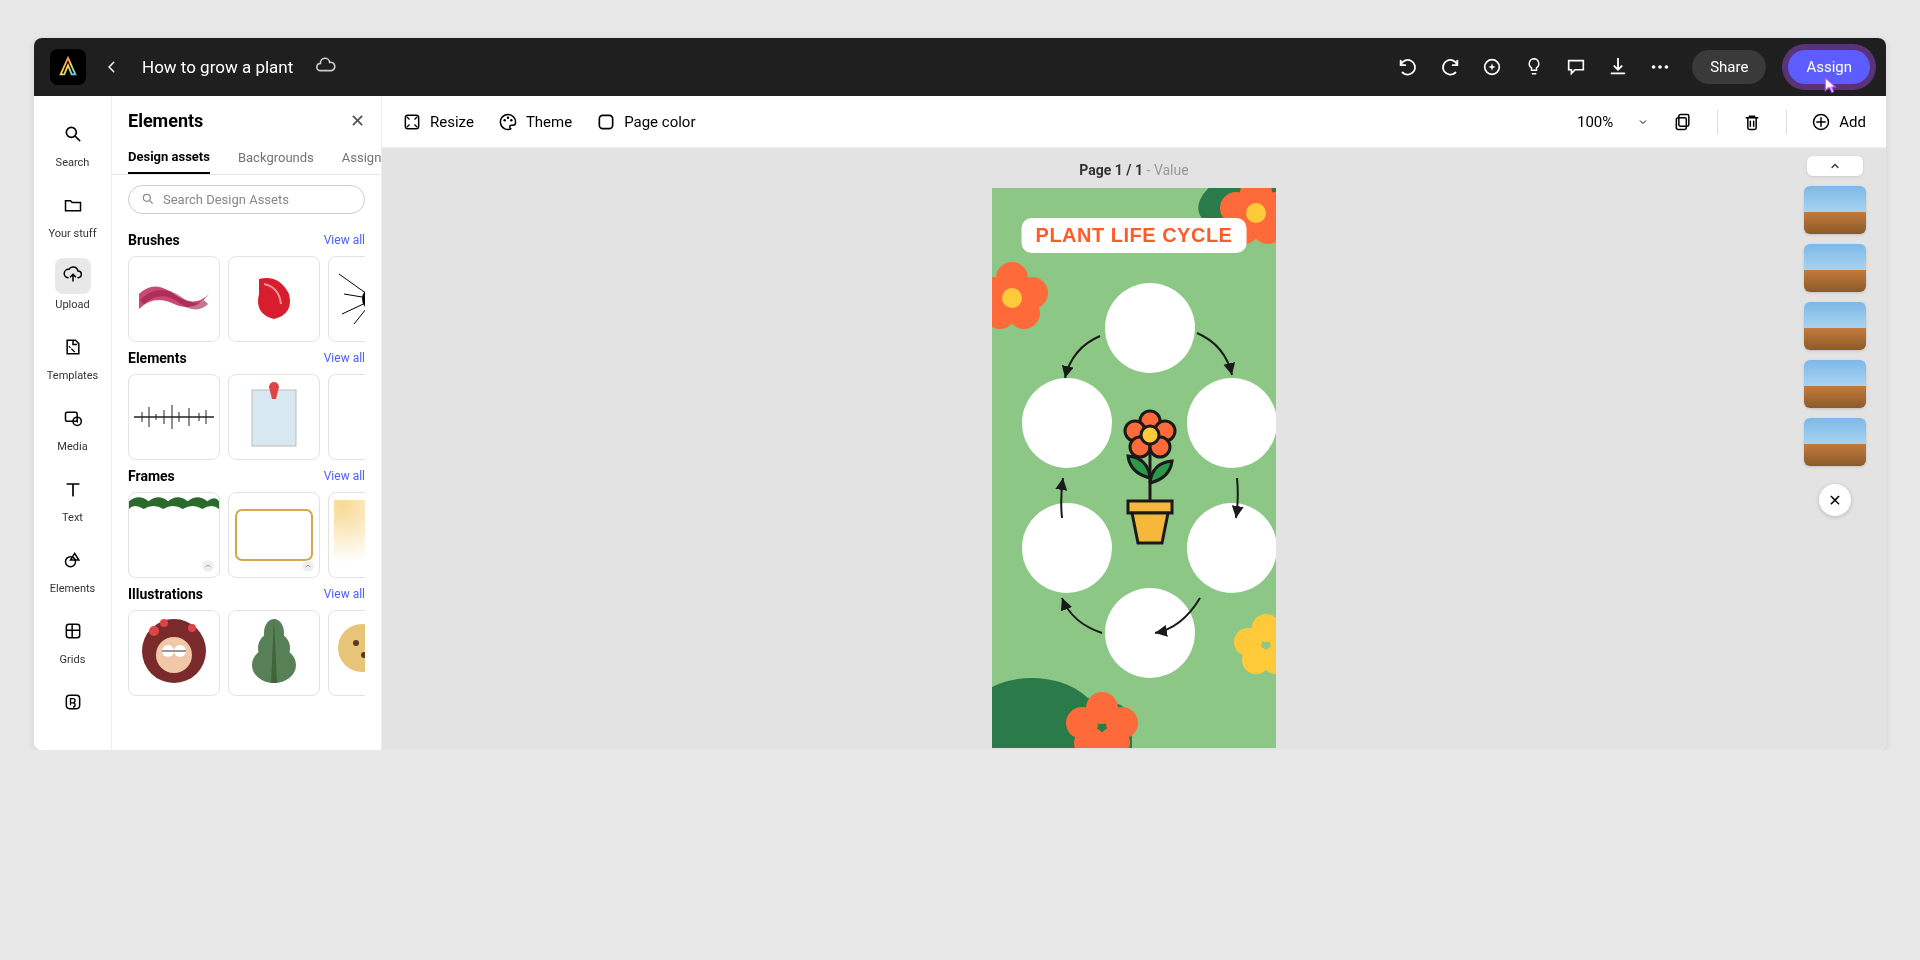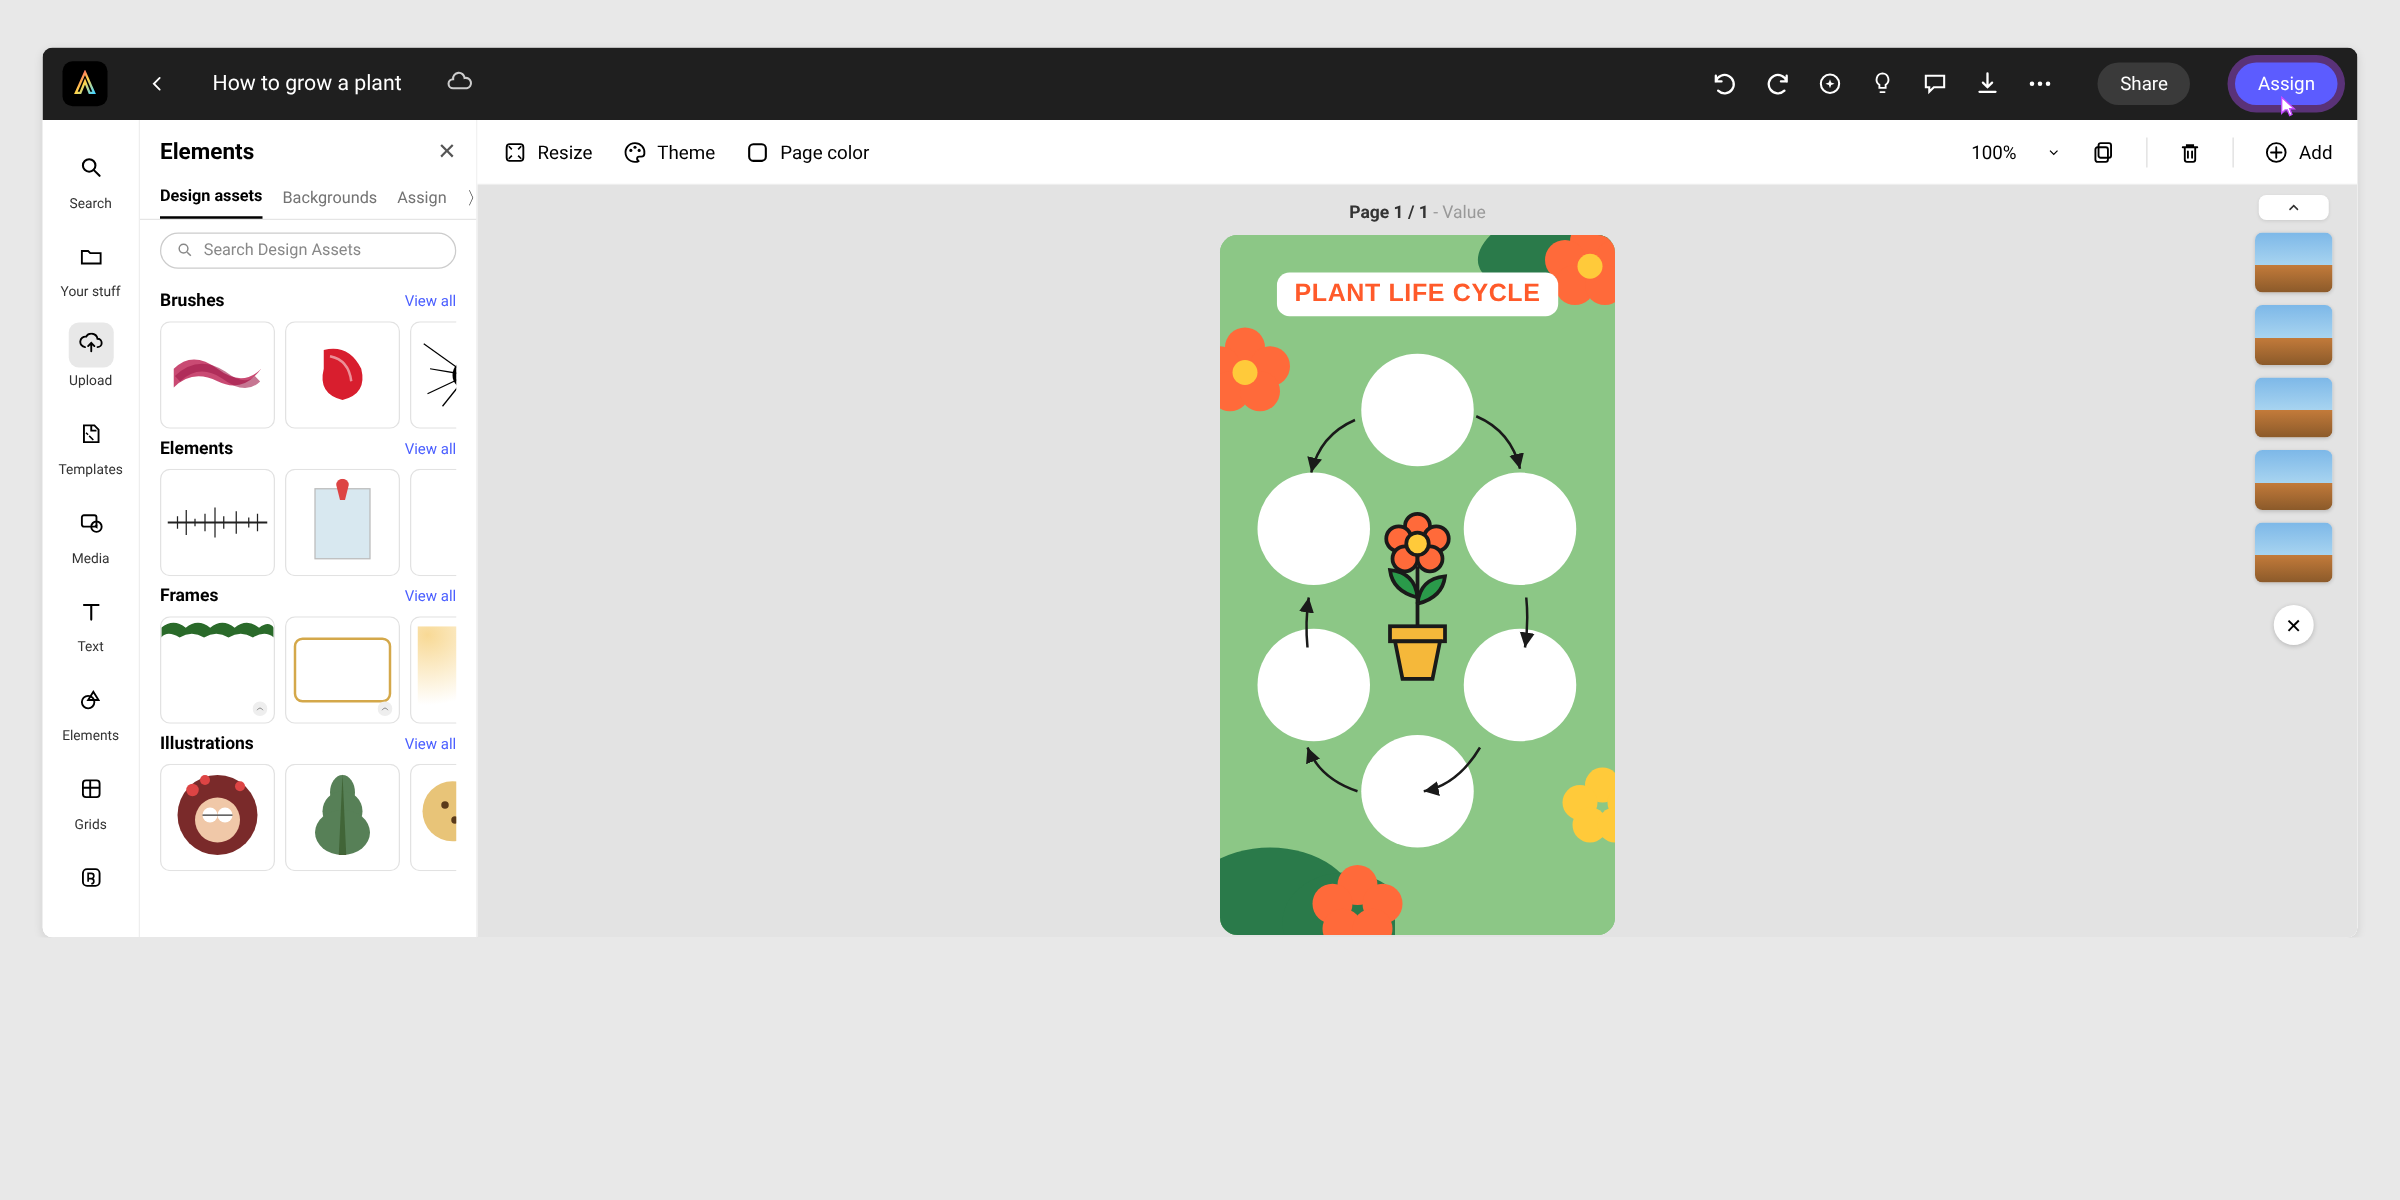--- a/index.html
+++ b/index.html
@@ -1,20 +1,20 @@
 <!DOCTYPE html>
 <html><head>
 <meta charset="utf-8">
 <style>
 * { margin: 0; padding: 0; box-sizing: border-box; font-family: -apple-system, BlinkMacSystemFont, "Segoe UI", Roboto, sans-serif; }
 body { background: #e8e8e8; padding: 38px 34px 0; overflow: hidden; }
 .app { width: 100%; height: 712px; background: #fff; border-radius: 8px; overflow: hidden; display: flex; flex-direction: column; box-shadow: 0 2px 8px rgba(0,0,0,0.1); }
 
 
-.header { background: #1f1f1f; height: 58px; display: flex; align-items: center; padding: 18px 16px; gap: 26px; color: #fff; }
+.header { background: #1f1f1f; height: 58px; display: flex; align-items: center; padding: 18px 16px; gap: 12px; color: #fff; }
 .logo { width: 36px; height: 36px; background: #000; border-radius: 8px; display: flex; align-items: center; justify-content: center; }
 .logo svg { width: 22px; height: 22px; }
 .back-btn { width: 28px; height: 28px; display: flex; align-items: center; justify-content: center; cursor: pointer; color: #fff; font-size: 18px; }
 .doc-title { font-size: 17px; font-weight: 400; margin-left: 4px; }
 .cloud-icon { margin-left: 10px; color: #ccc; }
 .header-spacer { flex: 1; }
 .header-icons { display: flex; align-items: center; gap: 18px; }
 .hicon { width: 24px; height: 24px; display: flex; align-items: center; justify-content: center; cursor: pointer; color: #fff; }
 .share-btn { background: #3a3a3a; color: #fff; padding: 8px 18px; border-radius: 20px; font-size: 15px; cursor: pointer; margin-left: 8px; }
 .assign-btn { background: #5c5cff; color: #fff; padding: 8px 18px; border-radius: 20px; font-size: 15px; cursor: pointer; margin-left: 10px; position: relative; box-shadow: 0 0 0 6px rgba(180,80,255,0.4); }
@@ -28,21 +28,21 @@
 .rail-item { display: flex; flex-direction: column; align-items: center; gap: 4px; padding: 8px 0; cursor: pointer; width: 100%; }
 .rail-item.active .rail-icon-box { background: #e8e8e8; }
 .rail-icon-box { width: 36px; height: 36px; display: flex; align-items: center; justify-content: center; border-radius: 8px; }
 .rail-item span.lbl { font-size: 11px; color: #333; }
 
 
 .panel { width: 270px; background: #fff; border-right: 1px solid #eee; display: flex; flex-direction: column; }
 .panel-head { display: flex; align-items: center; justify-content: space-between; padding: 14px 16px 10px; }
 .panel-title { font-size: 18px; font-weight: 700; }
 .panel-close { font-size: 18px; cursor: pointer; color: #555; }
-.tabs { display: flex; gap: 16px; padding: 0 16px; border-bottom: 1px solid #e5e5e5; font-size: 13px; align-items: center; }
+.tabs { display: flex; gap: 28px; padding: 0 16px; border-bottom: 1px solid #e5e5e5; font-size: 13px; align-items: center; }
 .tab { padding: 8px 0; cursor: pointer; color: #737373; white-space: nowrap; }
 .tab.active { color: #000; font-weight: 700; border-bottom: 2px solid #000; }
 .tab-arrow { margin-left: auto; cursor: pointer; padding-right: 12px; color: #333; font-size: 14px; }
 .search-wrap { padding: 10px 16px; }
 .search { display: flex; align-items: flex-start; gap: 8px; border: 1px solid #ccc; border-radius: 18px; padding: 6px 12px; font-size: 13px; color: #888; }
 .panel-body { flex: 1; overflow-y: auto; padding: 0 16px 16px; }
 .section { margin-top: 8px; }
 .sec-head { display: flex; justify-content: space-between; align-items: center; margin-bottom: 8px; }
 .sec-title { font-size: 14px; font-weight: 700; }
 .view-all { font-size: 12px; color: #4b5fff; cursor: pointer; }
@@ -55,21 +55,21 @@
 .tool { display: flex; align-items: center; gap: 8px; cursor: pointer; }
 .toolbar-spacer { flex: 1; }
 .zoom { display: flex; align-items: center; gap: 24px; cursor: pointer; }
 .tool-icon { width: 20px; height: 20px; display: flex; align-items: center; justify-content: center; }
 .divider { width: 1px; height: 24px; background: #ddd; }
 
 
 .canvas-area { flex: 1; background: #e3e3e3; position: relative; overflow: hidden; }
 .page-label { position: absolute; top: 14px; left: 50%; transform: translateX(-50%); font-size: 14px; color: #333; }
 .page-label .muted { color: #999; }
-.page { position: absolute; top: 40px; left: 50%; transform: translateX(-50%); width: 316px; height: 560px; background: #8cc98c; border-radius: 14px; overflow: hidden; }
+.page { position: absolute; top: 40px; left: 50%; transform: translateX(-50%); width: 284px; height: 560px; background: #8cc98c; border-radius: 0; overflow: hidden; }
 .plant-title { position: absolute; top: 30px; left: 50%; transform: translateX(-50%); background: #fff; color: #ff5a2a; font-weight: 900; font-size: 20px; padding: 6px 14px; border-radius: 10px; white-space: nowrap; font-family: Arial Black, sans-serif; letter-spacing: 0.5px; }
 .circle { position: absolute; width: 90px; height: 90px; background: #fff; border-radius: 50%; }
 
 
 .page-thumbs { position: absolute; right: 20px; top: 8px; display: flex; flex-direction: column; gap: 10px; align-items: center; }
 .collapse-thumb { width: 56px; height: 20px; background: #fff; border-radius: 6px; display: flex; align-items: center; justify-content: center; cursor: pointer; font-size: 12px; box-shadow: 0 1px 3px rgba(0,0,0,0.1); }
 .pthumb { width: 62px; height: 48px; border-radius: 6px; overflow: hidden; cursor: pointer; box-shadow: 0 1px 3px rgba(0,0,0,0.15); }
 .desert { width: 100%; height: 100%; background: linear-gradient(to bottom, #7db8e8 0%, #a8d4f0 55%, #c27a3a 55%, #8b5a2a 100%); }
 .close-thumbs { width: 32px; height: 32px; background: #fff; border-radius: 50%; display: flex; align-items: center; justify-content: center; cursor: pointer; margin-top: 8px; font-size: 16px; box-shadow: 0 1px 4px rgba(0,0,0,0.2); }
 

